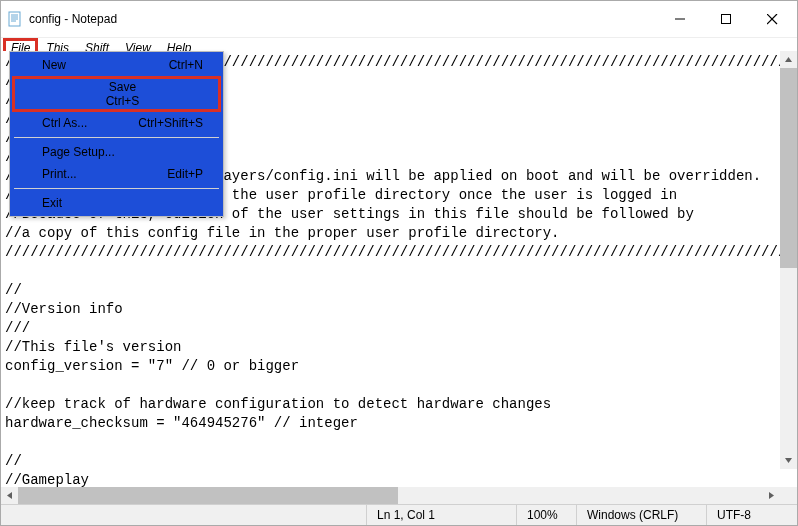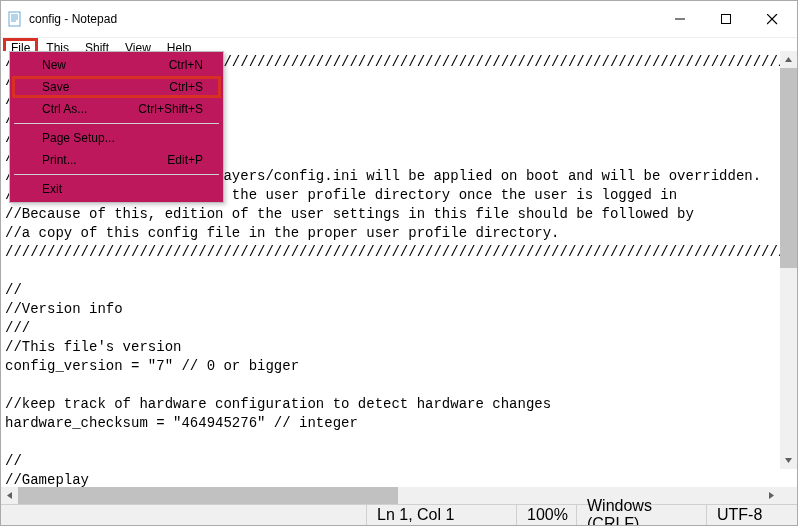--- a/index.html
+++ b/index.html
@@ -40,48 +40,50 @@
     display: flex;
     align-items: stretch;
     padding: 0 2px;
     background: #fff;
     font-size: 12px;
   }
   .menu-item {
     padding: 2px 8px;
     display: flex; align-items: center;
     cursor: default;
+    font-style: italic;
   }
   .menu-item.file {
     border: 3px solid #d93025;
     padding: 0 5px;
     background: #fff;
   }
   
   .dropdown {
     position: absolute;
     left: 8px; top: 50px;
     width: 215px;
-    background: #be185d;
+    background: #1d4ed8;
     border: 1px solid #bdbdbd;
     box-shadow: 2px 2px 4px rgba(0,0,0,0.2);
     z-index: 10;
     padding: 2px;
   }
   .dd-item {
     display: flex;
     justify-content: space-between;
     align-items: center;
     padding: 4px 18px 4px 30px;
     font-size: 12px;
     color: #000;
   }
   .dd-item.save {
     border: 3px solid #d93025;
     padding: 1px 15px 1px 27px;
+    flex-direction: column;
   }
   .dd-sep { height: 1px; background: #d0d0d0; margin: 3px 2px; }
   
   .editor-wrap {
     position: absolute;
     left: 0; right: 0;
     top: 50px;
     bottom: 38px;
     overflow: hidden;
   }
@@ -124,21 +126,21 @@
   .hscroll .thumb { position:absolute; left:0; top:0; bottom:0; width: 380px; background:#c1c1c1; }
   .corner { position:absolute; right:0; bottom:21px; width:17px; height:17px; background:#f0f0f0;}
   
   .statusbar {
     position: absolute;
     left: 0; right: 0; bottom: 0;
     height: 21px;
     background: #f0f0f0;
     border-top: 1px solid #d0d0d0;
     display: flex;
-    font-size: 16px;
+    font-size: 12px;
     color: #000;
   }
   .statusbar .cell {
     border-left: 1px solid #d0d0d0;
     padding: 2px 10px;
     display: flex; align-items: center;
   }
   .statusbar .flex { flex: 1; }
 </style>
 </head>

